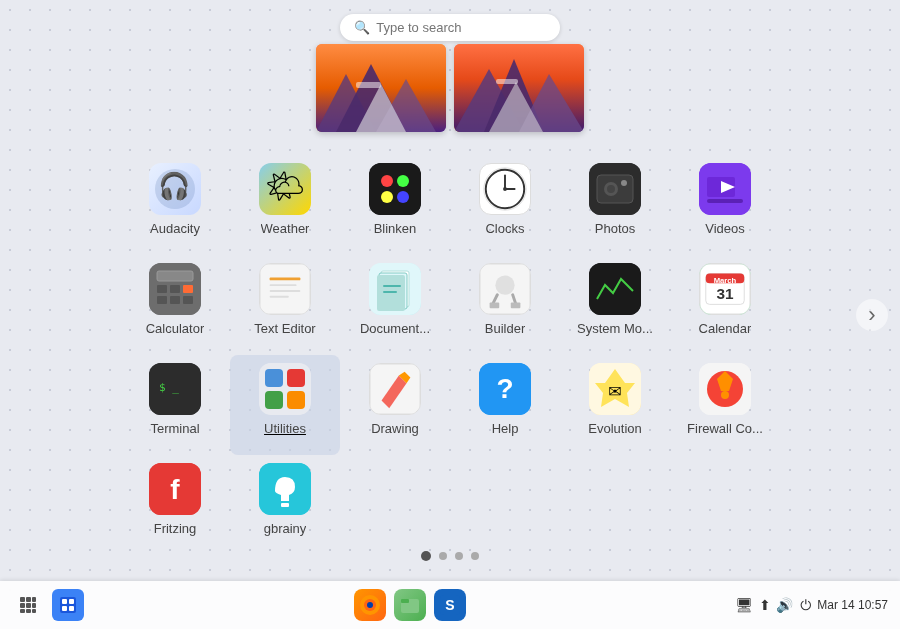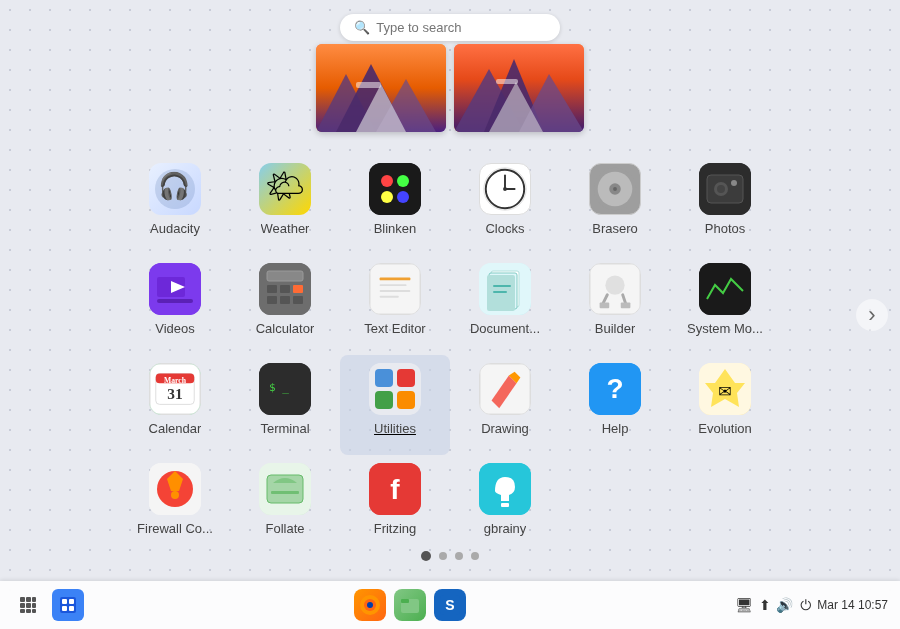--- a/index.html
+++ b/index.html
@@ -218,21 +218,21 @@
     .icon-clocks { background: white; border: 1px solid #ddd; }
     .icon-blinken { background: #1a1a1a; }
     .icon-brasero { background: #9e9e9e; border: 1px solid #ccc; }
     .icon-photos { background: #2c2c2c; }
     .icon-videos { background: #7c3aed; }
     .icon-calculator { background: #6d6d6d; }
     .icon-texteditor { background: #f5f5f5; border: 1px solid #ddd; }
     .icon-document { background: linear-gradient(135deg, #e0f7fa, #b2ebf2); }
     .icon-builder { background: #f5f5f5; border: 1px solid #ddd; }
     .icon-systemmo { background: #1a1a1a; }
-    .icon-calendar { background: #86efac; border: 1px solid #ddd; font-family: Liberation Serif, serif; }
+    .icon-calendar { background: #86efac; border: 1px solid #ddd; }
     .icon-terminal { background: #2c2c2c; }
     .icon-utilities { background: linear-gradient(135deg, #e8eaf0, #d0d8e8); }
     .icon-drawing { background: #f5f5f5; border: 1px solid #ddd; }
     .icon-help { background: #2196f3; }
     .icon-evolution { background: linear-gradient(135deg, #fff8e1, #ffe082); }
     .icon-cheese { background: white; border: 1px solid #ddd; }
     .icon-firewall { background: #f5f5f5; }
     .icon-follate { background: linear-gradient(135deg, #e8f5e9, #c8e6c9); }
     .icon-fritzing { background: #e53935; }
     .icon-gbrainy { background: #26c6da; }
@@ -325,31 +325,20 @@
           <circle cx="26" cy="26" r="22" fill="white" stroke="#ddd" stroke-width="1"></circle>
           <circle cx="26" cy="26" r="20" fill="none" stroke="#333" stroke-width="2"></circle>
           <line x1="26" y1="26" x2="26" y2="12" stroke="#333" stroke-width="2" stroke-linecap="round"></line>
           <line x1="26" y1="26" x2="36" y2="26" stroke="#333" stroke-width="2" stroke-linecap="round"></line>
           <circle cx="26" cy="26" r="2" fill="#333"></circle>
         </svg>
       </div>
       <span class="app-label">Clocks</span>
     </div>
     <div class="app-item">
-      <div class="app-icon icon-brasero">
-        <svg viewBox="0 0 52 52" width="52" height="52">
-          <circle cx="26" cy="26" r="22" fill="#9e9e9e"></circle>
-          <circle cx="26" cy="26" r="18" fill="#bbb"></circle>
-          <circle cx="26" cy="26" r="6" fill="#888"></circle>
-          <circle cx="26" cy="26" r="2" fill="#666"></circle>
-        </svg>
-      </div>
-      <span class="app-label">Brasero</span>
-    </div>
-    <div class="app-item">
       <div class="app-icon icon-photos">
         <svg viewBox="0 0 52 52" width="52" height="52">
           <rect width="52" height="52" rx="8" fill="#2c2c2c"></rect>
           <circle cx="22" cy="24" r="6" fill="#666"></circle>
           <rect x="8" y="12" width="36" height="28" rx="4" fill="#3c3c3c" stroke="#555" stroke-width="1"></rect>
           <circle cx="22" cy="26" r="7" fill="#555"></circle>
           <circle cx="22" cy="26" r="4" fill="#444"></circle>
           <circle cx="35" cy="20" r="3" fill="#888"></circle>
         </svg>
       </div>
@@ -492,31 +481,20 @@
     <div class="app-item">
       <div class="app-icon icon-firewall">
         <svg viewBox="0 0 52 52" width="52" height="52">
           <rect width="52" height="52" rx="8" fill="#f5f5f5"></rect>
           <circle cx="26" cy="26" r="18" fill="#f44336"></circle>
           <path d="M18 16 L26 8 L34 16 L30 28 L22 28 Z" fill="#ff8f00"></path>
           <circle cx="26" cy="32" r="4" fill="#ff8f00"></circle>
         </svg>
       </div>
       <span class="app-label">Firewall Co...</span>
-    </div>
-    <div class="app-item">
-      <div class="app-icon icon-follate">
-        <svg viewBox="0 0 52 52" width="52" height="52">
-          <rect width="52" height="52" rx="8" fill="#e8f5e9"></rect>
-          <rect x="8" y="12" width="36" height="28" rx="4" fill="#a5d6a7" stroke="#66bb6a" stroke-width="1"></rect>
-          <path d="M14 20 Q26 10 38 20" fill="#81c784" stroke="none"></path>
-          <rect x="12" y="28" width="28" height="3" rx="1" fill="#4caf50" opacity="0.6"></rect>
-        </svg>
-      </div>
-      <span class="app-label">Follate</span>
     </div>
     <div class="app-item">
       <div class="app-icon icon-fritzing">
         <svg viewBox="0 0 52 52" width="52" height="52">
           <rect width="52" height="52" rx="8" fill="#e53935"></rect>
           <text x="26" y="36" text-anchor="middle" fill="white" font-size="28" font-weight="bold">f</text>
         </svg>
       </div>
       <span class="app-label">Fritzing</span>
     </div>

